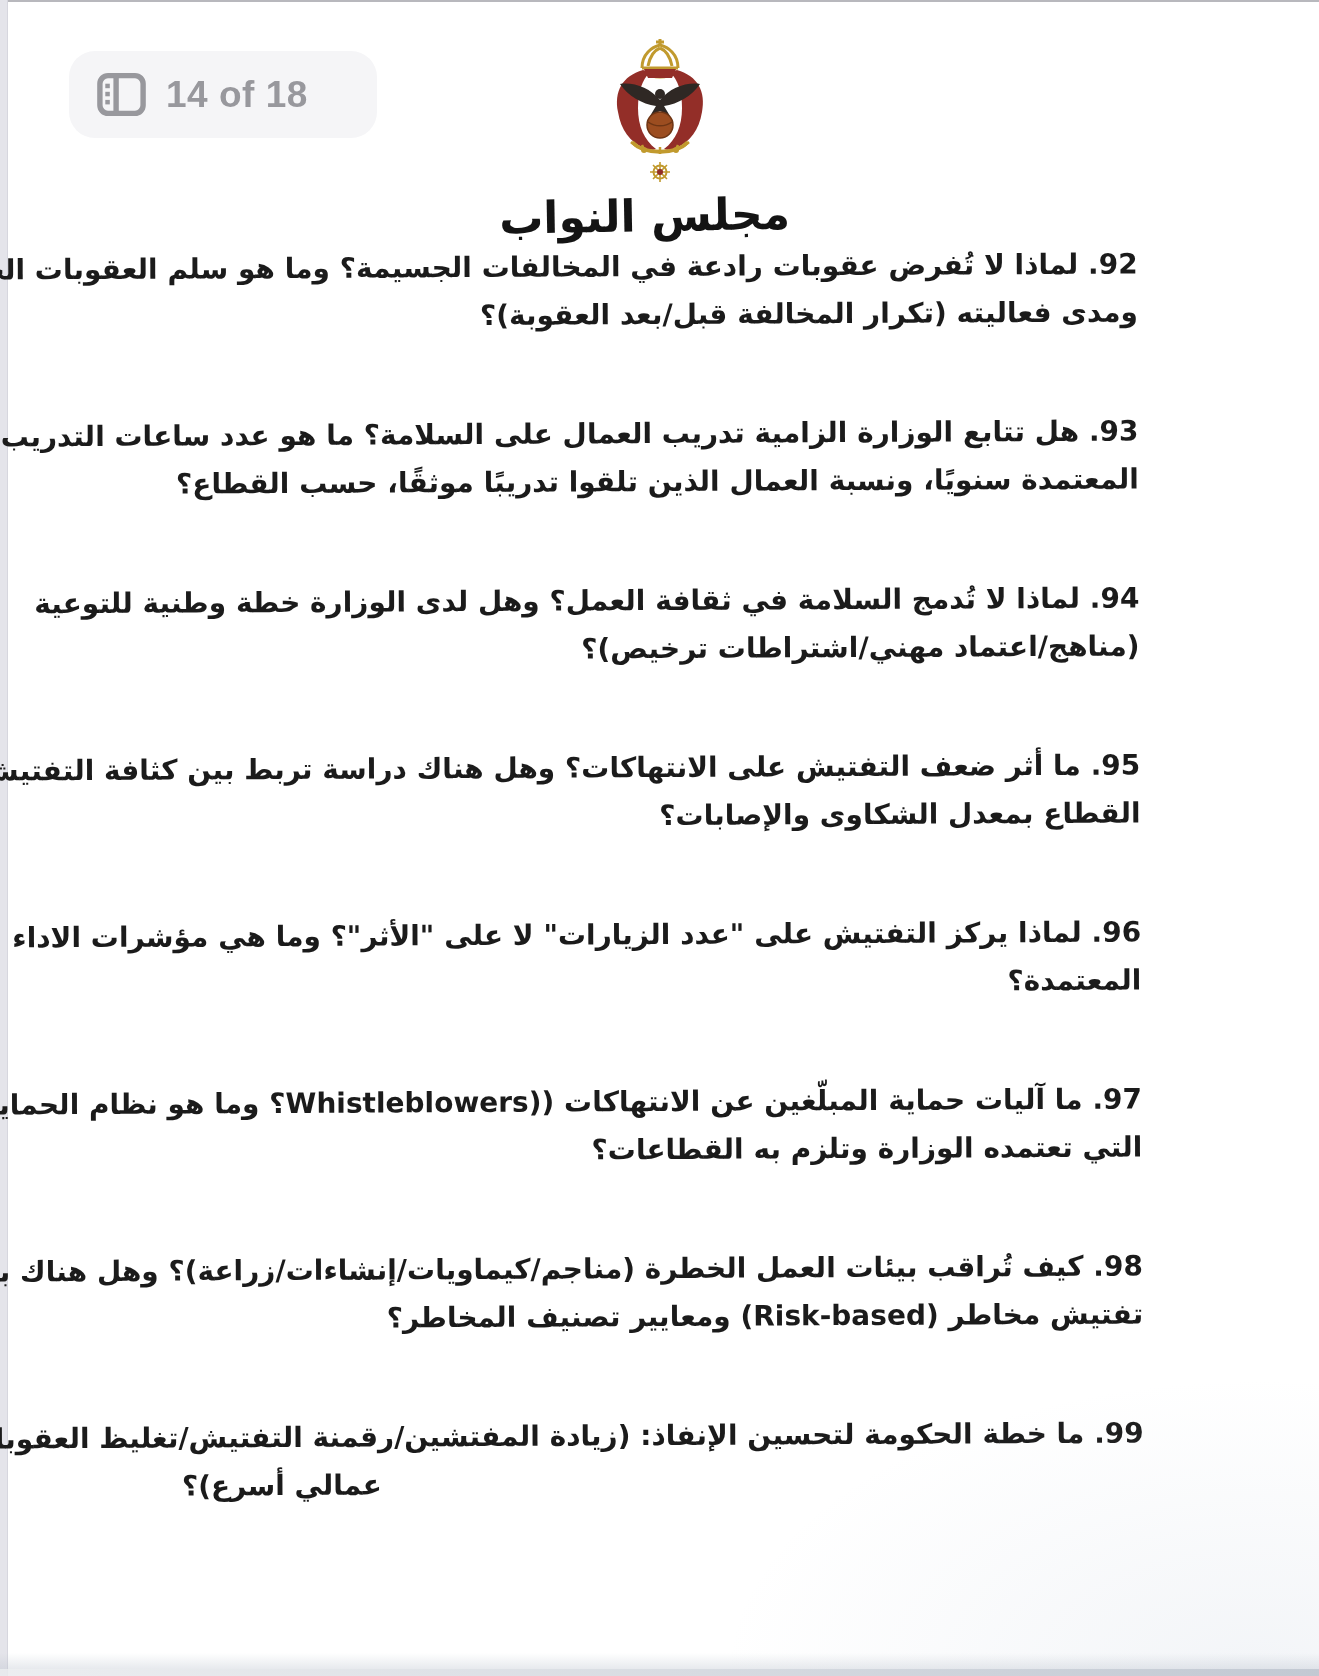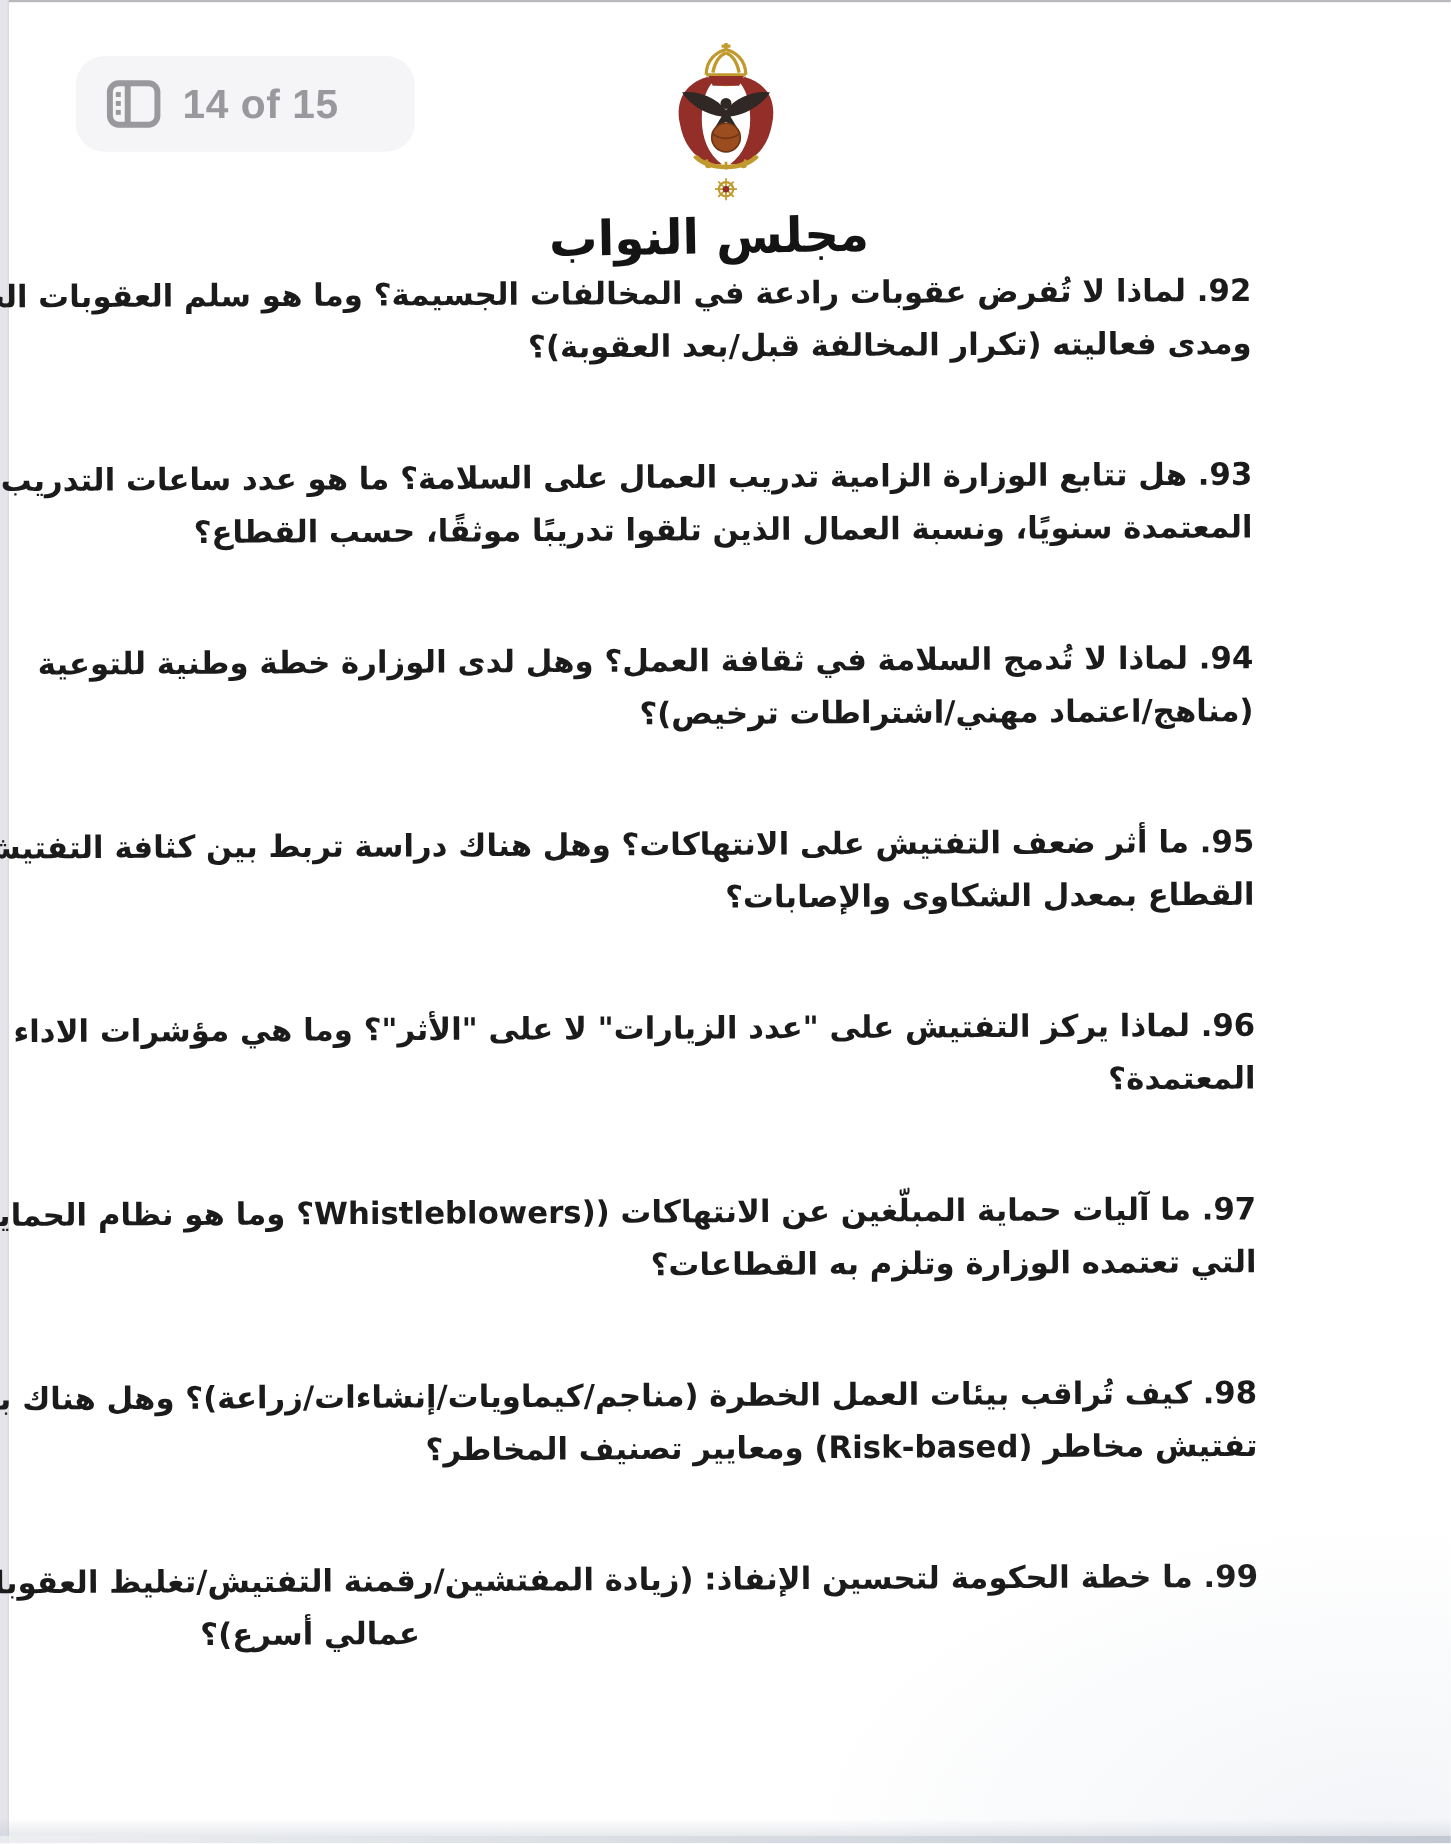--- a/index.html
+++ b/index.html
@@ -66,21 +66,21 @@
   <div class="edge-left"></div>
 
   <div class="pill">
     <svg width="53" height="45" viewBox="0 0 56 50">
       <rect x="4" y="4" width="48" height="42" rx="9" fill="none" stroke="var(--pill-fg,#98989d)" stroke-width="6"></rect>
       <line x1="22" y1="5" x2="22" y2="45" stroke="var(--pill-fg,#98989d)" stroke-width="6"></line>
       <rect x="10" y="13" width="5" height="5" fill="var(--pill-fg,#98989d)"></rect>
       <rect x="10" y="22" width="5" height="5" fill="var(--pill-fg,#98989d)"></rect>
       <rect x="10" y="31" width="5" height="5" fill="var(--pill-fg,#98989d)"></rect>
     </svg>
-    <span class="label">14 of 15</span>
+    <span class="label">14 of 18</span>
   </div>
 
   <div class="emblem">
     <svg width="200" height="150" viewBox="0 0 200 150">
 
       <g stroke="var(--crest-gold,#c19a2e)" fill="none" stroke-width="3">
         <path d="M82 30 C82 16 92 9 100 7 C108 9 118 16 118 30"></path>
         <path d="M88 28 C90 18 95 12 100 10"></path>
         <path d="M112 28 C110 18 105 12 100 10"></path>
         <line x1="100" y1="7" x2="100" y2="1"></line>

